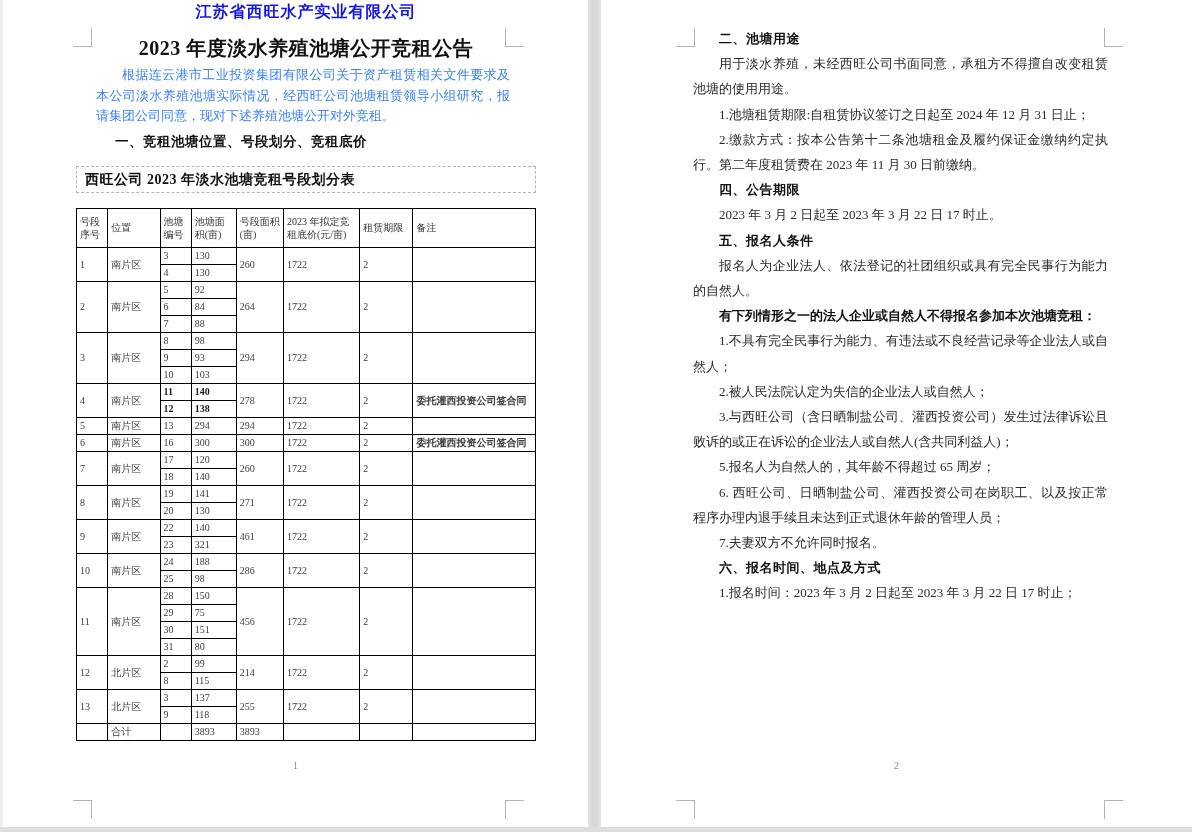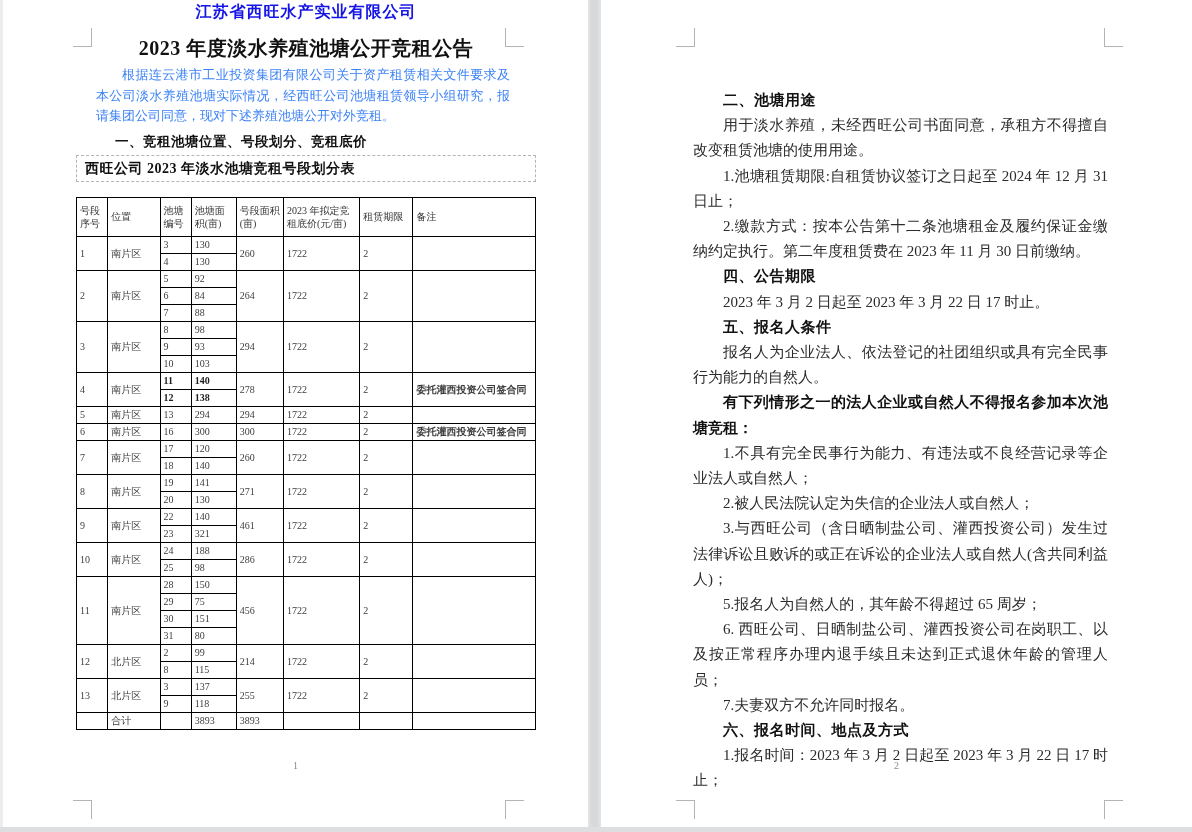--- a/index.html
+++ b/index.html
@@ -44,21 +44,21 @@
   }
   .intro{
     font-size:13px;line-height:20.5px;text-align:justify;text-indent:2em;
     margin:3px 26px 0 20px;color:#3b82f6;
   }
   .section1-heading{
     font-size:13.5px;font-weight:bold;color:#111;line-height:21px;
     margin:4px 26px 0 12px;text-indent:2em;letter-spacing:0.5px;
   }
   .table-title-box{
-    border:1px dashed #b5b5b5;margin-top:3px;padding:3px 2px 3px 8px;
+    border:1px dashed #b5b5b5;margin-top:14px;padding:3px 2px 3px 8px;
   }
   .table-title{font-size:14px;font-weight:bold;color:#111;letter-spacing:0.5px;}
   table.seg-table{
     width:100%;border-collapse:collapse;table-layout:fixed;margin-top:15px;
     font-size:10px;color:#3d3d3d;
   }
   .seg-table th,.seg-table td{
     border:1px solid #000;padding:1px 3px;text-align:left;vertical-align:middle;
     line-height:13px;overflow:hidden;
   }
@@ -68,22 +68,22 @@
   .seg-table td.bold-cell{font-weight:bold;color:#1e1e1e;}
   .col-no{width:6.8%;} .col-loc{width:11.4%;} .col-pid{width:6.8%;}
   .col-parea{width:9.8%;} .col-sarea{width:10.3%;} .col-price{width:16.6%;}
   .col-term{width:11.6%;} .col-note{width:26.7%;}
   .page-num{
     position:absolute;left:0;right:0;top:760px;text-align:center;
     font-size:10px;color:#8a8a8a;
   }
 
   
-  .p2-content{position:absolute;left:92px;right:84px;top:0;padding-top:88px;
-    font-size:15px;line-height:25.2px;color:#2b2b2b;}
+  .p2-content{position:absolute;left:92px;right:84px;top:0;padding-top:26px;
+    font-size:13px;line-height:25.2px;color:#2b2b2b;}
   .p2-content p{margin:0;text-indent:2em;text-align:justify;}
   .p2-content p.heading{font-weight:bold;color:#111;text-align:left;letter-spacing:0.5px;}
   .p2-content p.para-bold{font-weight:bold;color:#111;}
 </style>
 </head>
 <body>
 
 <div class="left-edge"></div>
 
 <div class="page page-1">

